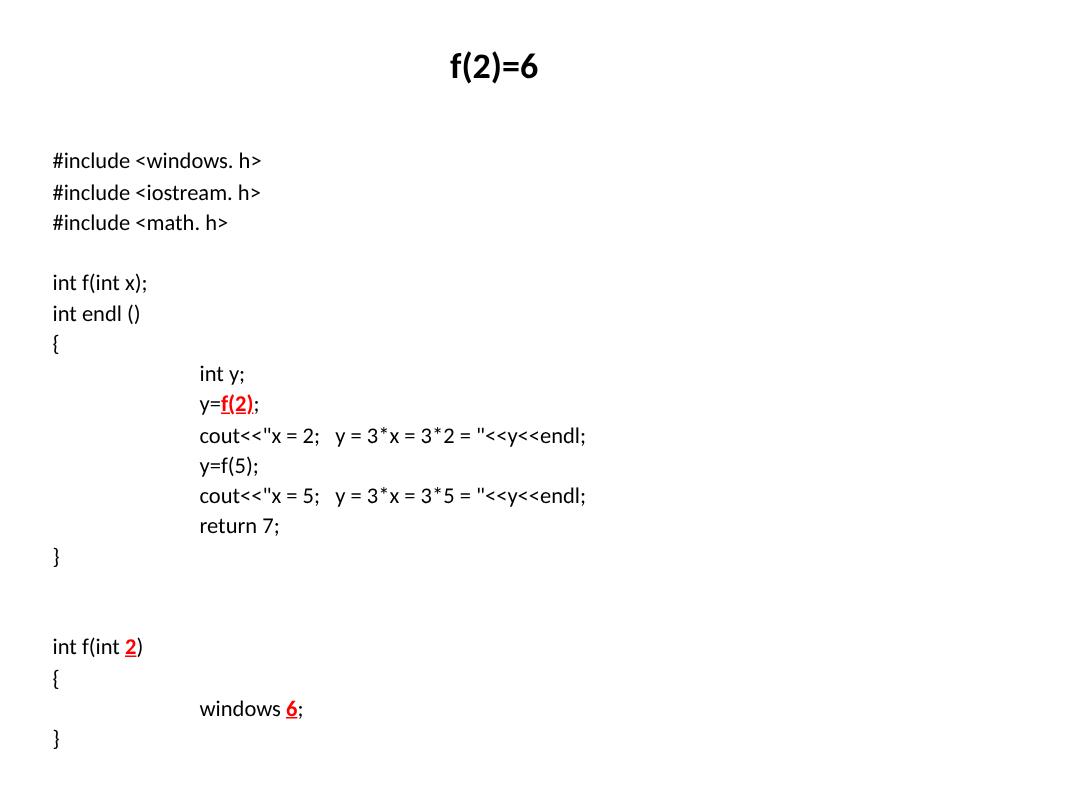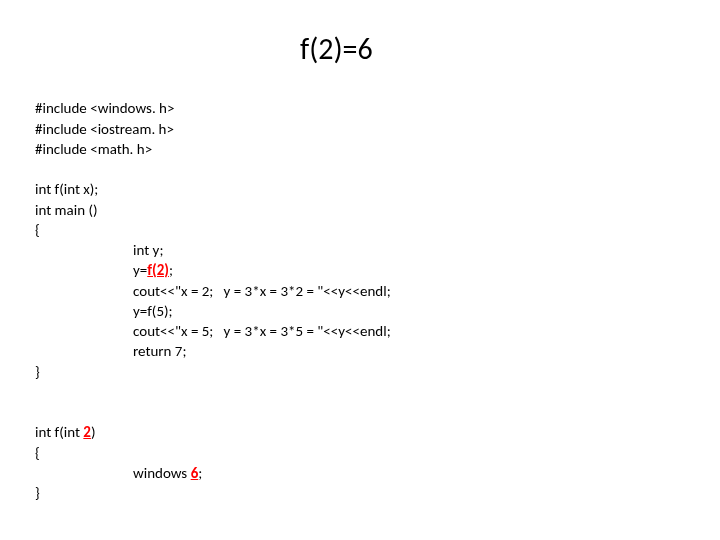--- a/index.html
+++ b/index.html
@@ -10,22 +10,22 @@
       background: #ffffff;
       font-family: Calibri, Arial, sans-serif;
       color: #000000;
       position: relative;
     }
     .slide {
       padding: 40px 35px;
       position: relative;
     }
     .title {
-      font-size: 30px;
-      font-weight: normal;
+      font-size: 24px;
+      font-weight: bold;
       position: absolute;
       top: 30px;
       left: 300px;
     }
     .code {
       font-size: 15px;
       line-height: 1.35;
       white-space: pre;
       margin-top: 38px;
     }
@@ -44,21 +44,21 @@
 
 <div class="slide">
   <div class="title">f(2)=6</div>
 
   <div class="code">
 <span>#include &lt;windows. h&gt;</span>
 <span>#include &lt;iostream. h&gt;</span>
 <span>#include &lt;math. h&gt;</span>
 
 <span>int f(int x);</span>
-<span>int main ()</span>
+<span>int endl ()</span>
 <span>{</span>
 <span class="indent1">int y;</span>
 <span class="indent1"><span>y=</span><span class="red">f(2)</span><span>;</span></span>
 <span class="indent1">cout&lt;&lt;"x = 2;   y = 3*x = 3*2 = "&lt;&lt;y&lt;&lt;endl;</span>
 <span class="indent1">y=f(5);</span>
 <span class="indent1">cout&lt;&lt;"x = 5;   y = 3*x = 3*5 = "&lt;&lt;y&lt;&lt;endl;</span>
 <span class="indent1">return 7;</span>
 <span>}</span>
 
 

